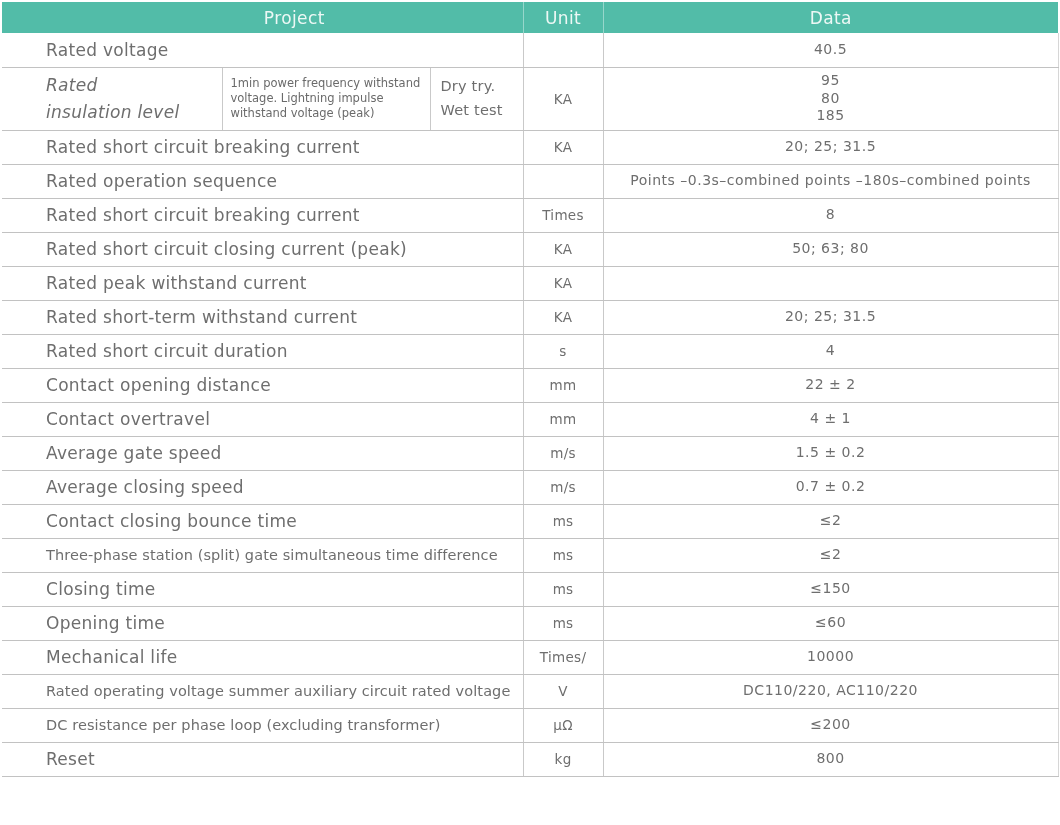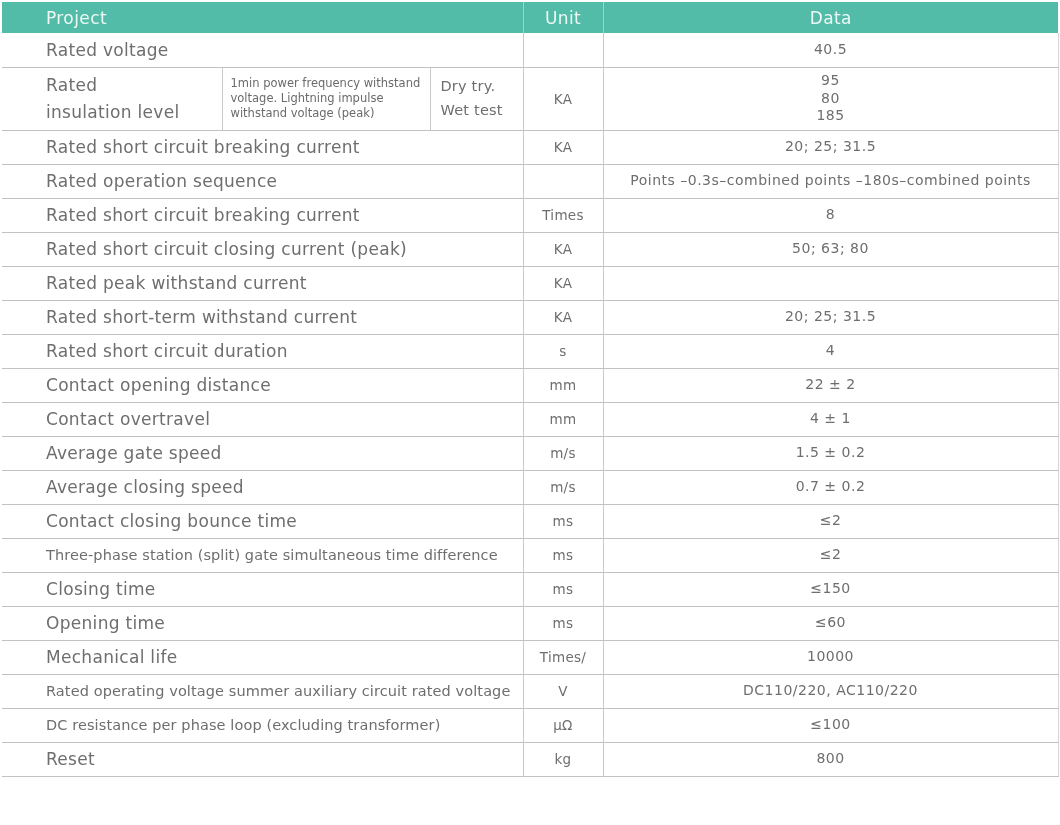--- a/index.html
+++ b/index.html
@@ -21,41 +21,41 @@
     margin: 2px 2px 0 2px;
   }
   thead th {
     background: #52bca8;
     color: #edf8f5;
     font-weight: normal;
     height: 31px;
     font-size: 17px;
     letter-spacing: 0.4px;
   }
-  .th-project { text-align: left; padding-left: 44px; }
+  .th-project { text-align: center; padding-left: 64px; }
   .th-unit, .th-data {
     text-align: center;
     border-left: 1px solid rgba(255,255,255,0.4);
   }
   tbody td {
     border-bottom: 1px solid #c2c2c2;
     color: #6e6e6e;
     height: 34px;
     vertical-align: middle;
     overflow: hidden;
     white-space: nowrap;
   }
   tbody tr.ins-row td { height: 63px; }
   .td-project {
     font-size: 17px;
     padding-left: 44px;
     letter-spacing: 0.3px;
   }
   .td-project.small { font-size: 14.5px; letter-spacing: 0.1px; }
-  .td-project.ins-label { line-height: 1.55; }
+  .td-project.ins-label { line-height: 1.55; font-style: italic; }
   .td-sub {
     font-size: 11.5px;
     line-height: 1.3;
     padding: 3px 6px 3px 8px;
     border-left: 1px solid #c9c9c9;
     white-space: normal;
     color: #6a6a6a;
   }
   .td-test {
     font-size: 14.5px;
@@ -202,21 +202,21 @@
           <td class="td-data">10000</td>
         </tr>
         <tr>
           <td class="td-project small" colspan="3">Rated operating voltage summer auxiliary circuit rated voltage</td>
           <td class="td-unit">V</td>
           <td class="td-data">DC110/220,  AC110/220</td>
         </tr>
         <tr>
           <td class="td-project small" colspan="3">DC resistance per phase loop (excluding transformer)</td>
           <td class="td-unit">μΩ</td>
-          <td class="td-data">≤100</td>
+          <td class="td-data">≤200</td>
         </tr>
         <tr>
           <td class="td-project" colspan="3">Reset</td>
           <td class="td-unit">kg</td>
           <td class="td-data">800</td>
         </tr>
       </tbody>
   </table>
 </div>
 

